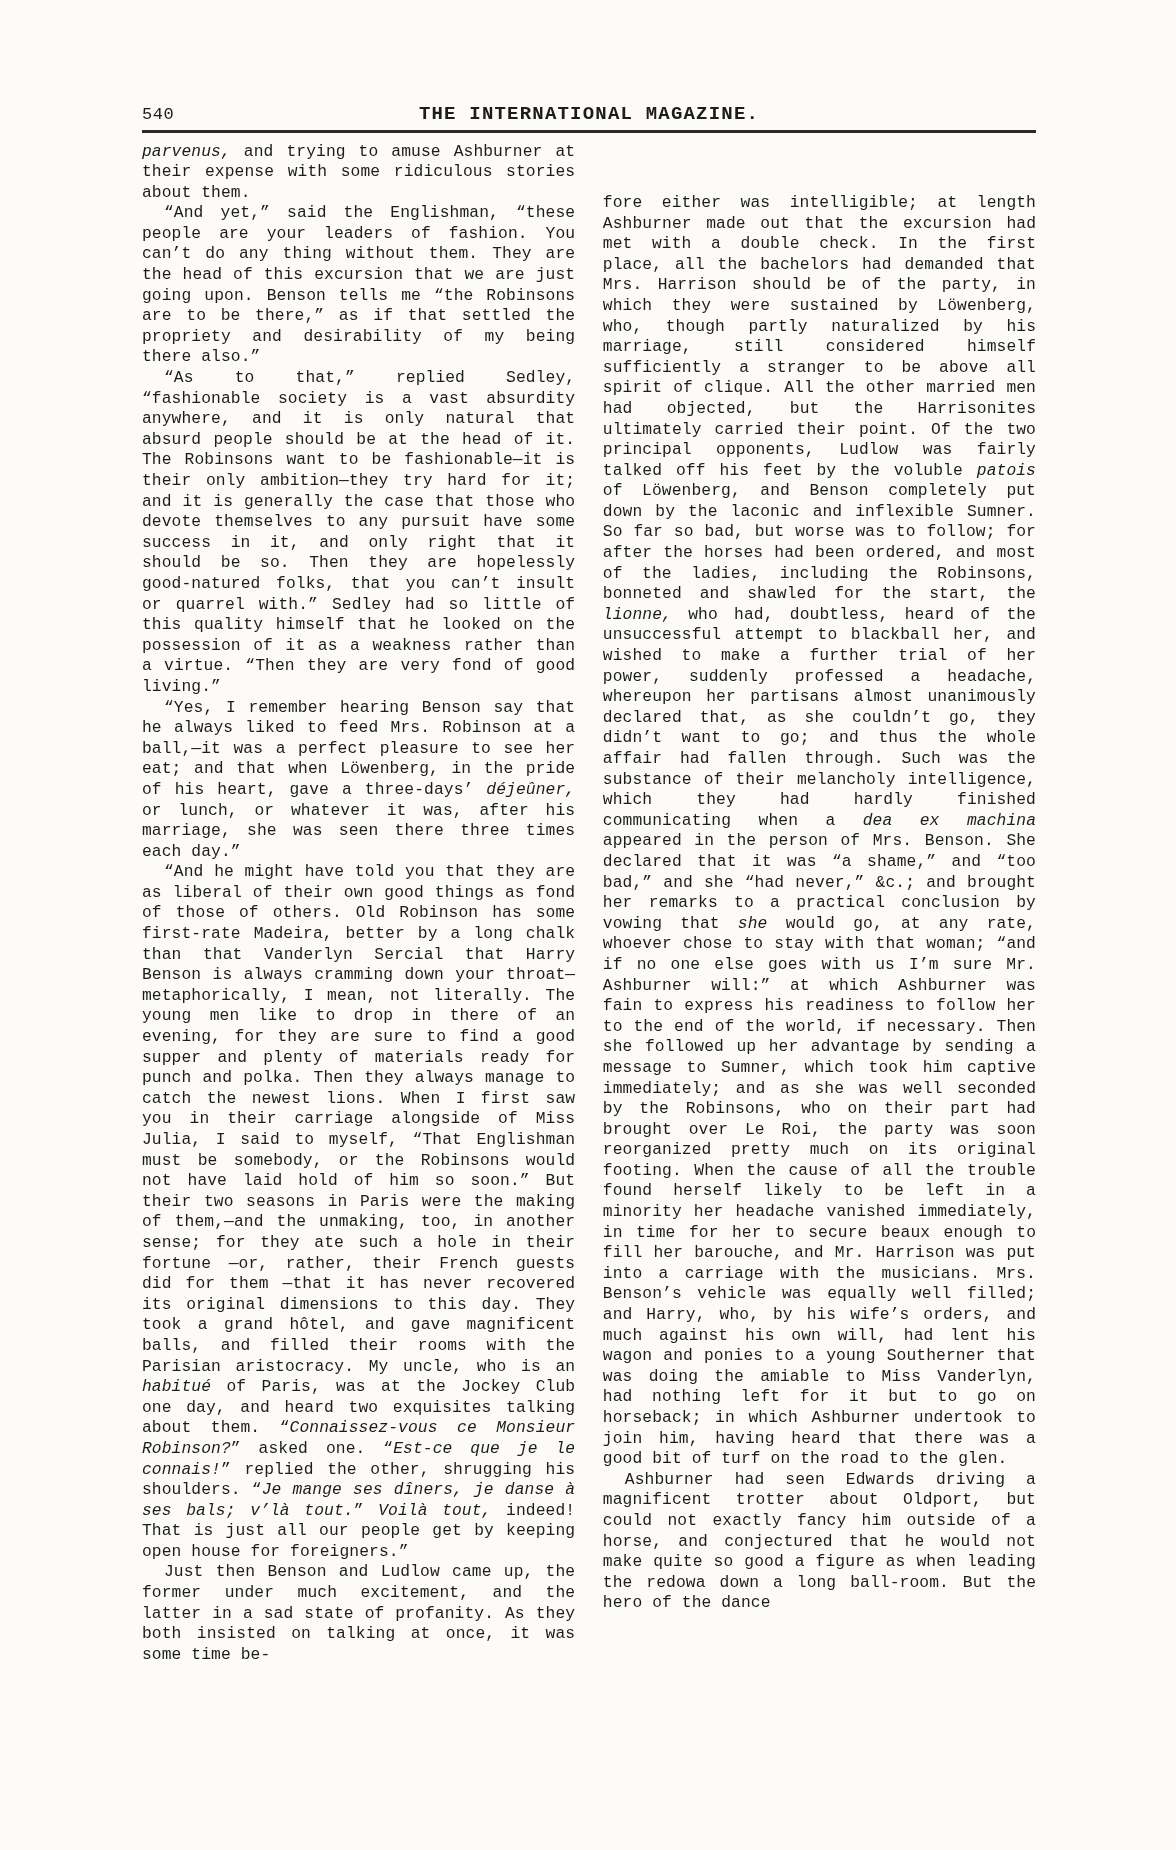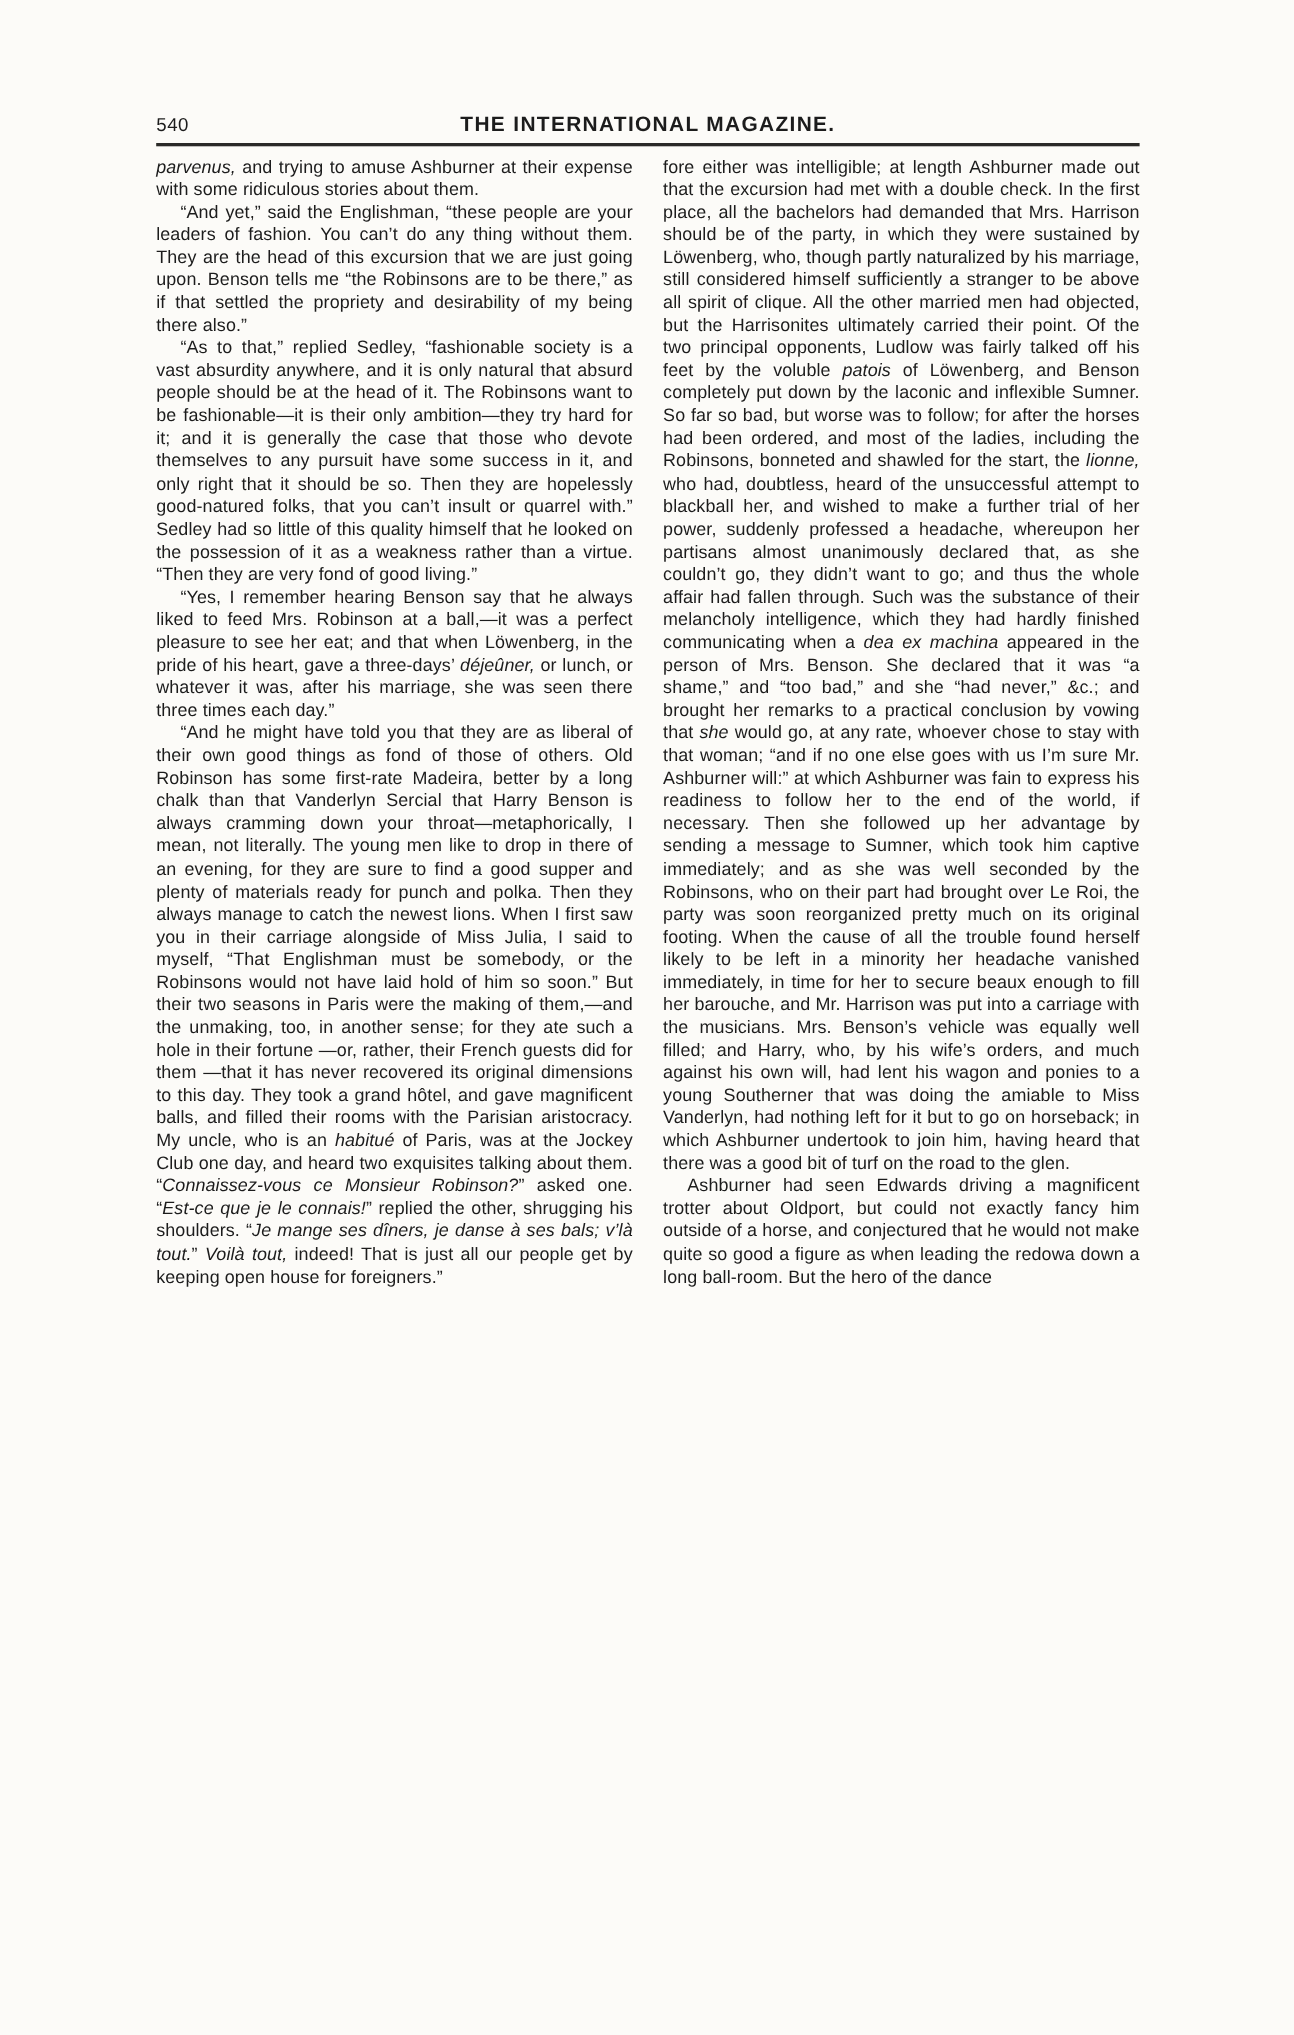--- a/index.html
+++ b/index.html
@@ -4,21 +4,21 @@
 <style>
   html, body { margin: 0; padding: 0; background: #ffffff; }
   .page {
     position: relative;
     width: 1176px;
     height: 1850px;
     box-sizing: border-box;
     margin: 0 auto;
     background: #fcfbf8;
     color: #1c1c1c;
-    font-family: Liberation Sans, sans-serif;
+    font-family: Liberation Mono, monospace;
     padding: 84px 140px 0 142px;
     overflow: hidden;
   }
   .masthead {
     position: relative;
     height: 24px;
   }
   .page-number {
     position: absolute;
     left: 0;
@@ -71,20 +71,21 @@
     <h1 class="page-title">THE INTERNATIONAL MAGAZINE.</h1>
   </div>
   <div class="header-rule"></div>
   <div class="columns">
     <div class="col col-left" id="col-left">
         <p class="para"><i>parvenus,</i> and trying to amuse Ashburner at their expense with some ridiculous stories about them.</p>
         <p class="para indent">“And yet,” said the Englishman, “these people are your leaders of fashion. You can’t do any thing without them. They are the head of this excursion that we are just going upon. Benson tells me “the Robinsons are to be there,” as if that settled the propriety and desirability of my being there also.”</p>
         <p class="para indent">“As to that,” replied Sedley, “fashionable society is a vast absurdity anywhere, and it is only natural that absurd people should be at the head of it. The Robinsons want to be fashionable—it is their only ambition—they try hard for it; and it is generally the case that those who devote themselves to any pursuit have some success in it, and only right that it should be so. Then they are hopelessly good-natured folks, that you can’t insult or quarrel with.” Sedley had so little of this quality himself that he looked on the possession of it as a weakness rather than a virtue. “Then they are very fond of good living.”</p>
         <p class="para indent">“Yes, I remember hearing Benson say that he always liked to feed Mrs. Robinson at a ball,—it was a perfect pleasure to see her eat; and that when Löwenberg, in the pride of his heart, gave a three-days’ <i>déjeûner,</i> or lunch, or whatever it was, after his marriage, she was seen there three times each day.”</p>
         <p class="para indent">“And he might have told you that they are as liberal of their own good things as fond of those of others. Old Robinson has some first-rate Madeira, better by a long chalk than that Vanderlyn Sercial that Harry Benson is always cramming down your throat—metaphorically, I mean, not literally. The young men like to drop in there of an evening, for they are sure to find a good supper and plenty of materials ready for punch and polka. Then they always manage to catch the newest lions. When I first saw you in their carriage alongside of Miss Julia, I said to myself, “That Englishman must be somebody, or the Robinsons would not have laid hold of him so soon.” But their two seasons in Paris were the making of them,—and the unmaking, too, in another sense; for they ate such a hole in their fortune —or, rather, their French guests did for them —that it has never recovered its original dimensions to this day. They took a grand hôtel, and gave magnificent balls, and filled their rooms with the Parisian aristocracy. My uncle, who is an <i>habitué</i> of Paris, was at the Jockey Club one day, and heard two exquisites talking about them. “<i>Connaissez-vous ce Monsieur Robinson?</i>” asked one. “<i>Est-ce que je le connais!</i>” replied the other, shrugging his shoulders. “<i>Je mange ses dîners, je danse à ses bals; v’là tout.</i>” <i>Voilà tout,</i> indeed! That is just all our people get by keeping open house for foreigners.”</p>
+        <p class="para indent">Just then Benson and Ludlow came up, the former under much excitement, and the latter in a sad state of profanity. As they both insisted on talking at once, it was some time be-</p>
       </div>
     <div class="column-divider"></div>
     <div class="col col-right" id="col-right">
         <p class="para">fore either was intelligible; at length Ashburner made out that the excursion had met with a double check. In the first place, all the bachelors had demanded that Mrs. Harrison should be of the party, in which they were sustained by Löwenberg, who, though partly naturalized by his marriage, still considered himself sufficiently a stranger to be above all spirit of clique. All the other married men had objected, but the Harrisonites ultimately carried their point. Of the two principal opponents, Ludlow was fairly talked off his feet by the voluble <i>patois</i> of Löwenberg, and Benson completely put down by the laconic and inflexible Sumner. So far so bad, but worse was to follow; for after the horses had been ordered, and most of the ladies, including the Robinsons, bonneted and shawled for the start, the <i>lionne,</i> who had, doubtless, heard of the unsuccessful attempt to blackball her, and wished to make a further trial of her power, suddenly professed a headache, whereupon her partisans almost unanimously declared that, as she couldn’t go, they didn’t want to go; and thus the whole affair had fallen through. Such was the substance of their melancholy intelligence, which they had hardly finished communicating when a <i>dea ex machina</i> appeared in the person of Mrs. Benson. She declared that it was “a shame,” and “too bad,” and she “had never,” &amp;c.; and brought her remarks to a practical conclusion by vowing that <i>she</i> would go, at any rate, whoever chose to stay with that woman; “and if no one else goes with us I’m sure Mr. Ashburner will:” at which Ashburner was fain to express his readiness to follow her to the end of the world, if necessary. Then she followed up her advantage by sending a message to Sumner, which took him captive immediately; and as she was well seconded by the Robinsons, who on their part had brought over Le Roi, the party was soon reorganized pretty much on its original footing. When the cause of all the trouble found herself likely to be left in a minority her headache vanished immediately, in time for her to secure beaux enough to fill her barouche, and Mr. Harrison was put into a carriage with the musicians. Mrs. Benson’s vehicle was equally well filled; and Harry, who, by his wife’s orders, and much against his own will, had lent his wagon and ponies to a young Southerner that was doing the amiable to Miss Vanderlyn, had nothing left for it but to go on horseback; in which Ashburner undertook to join him, having heard that there was a good bit of turf on the road to the glen.</p>
         <p class="para indent">Ashburner had seen Edwards driving a magnificent trotter about Oldport, but could not exactly fancy him outside of a horse, and conjectured that he would not make quite so good a figure as when leading the redowa down a long ball-room. But the hero of the dance</p>
       </div>
   </div>
 </div>
 
 </body></html>

